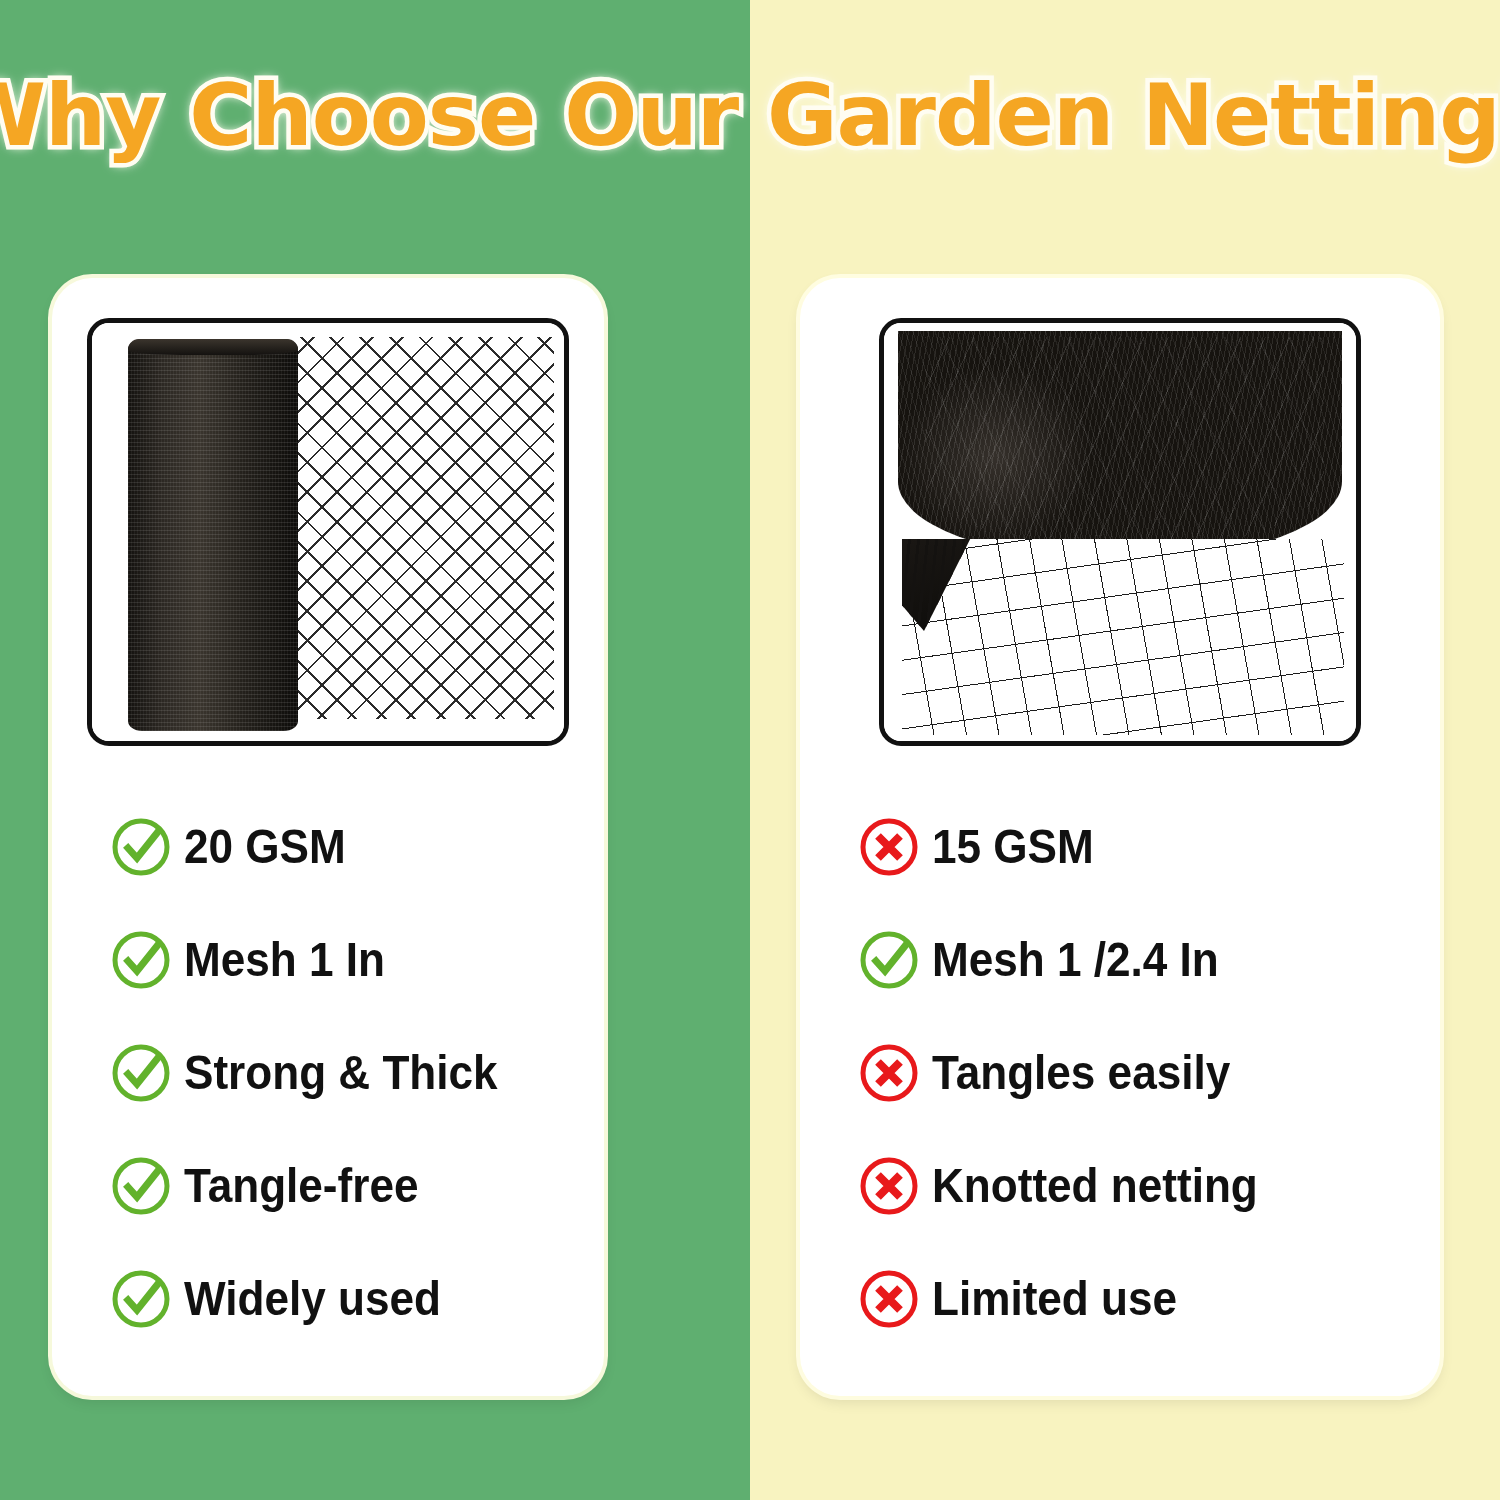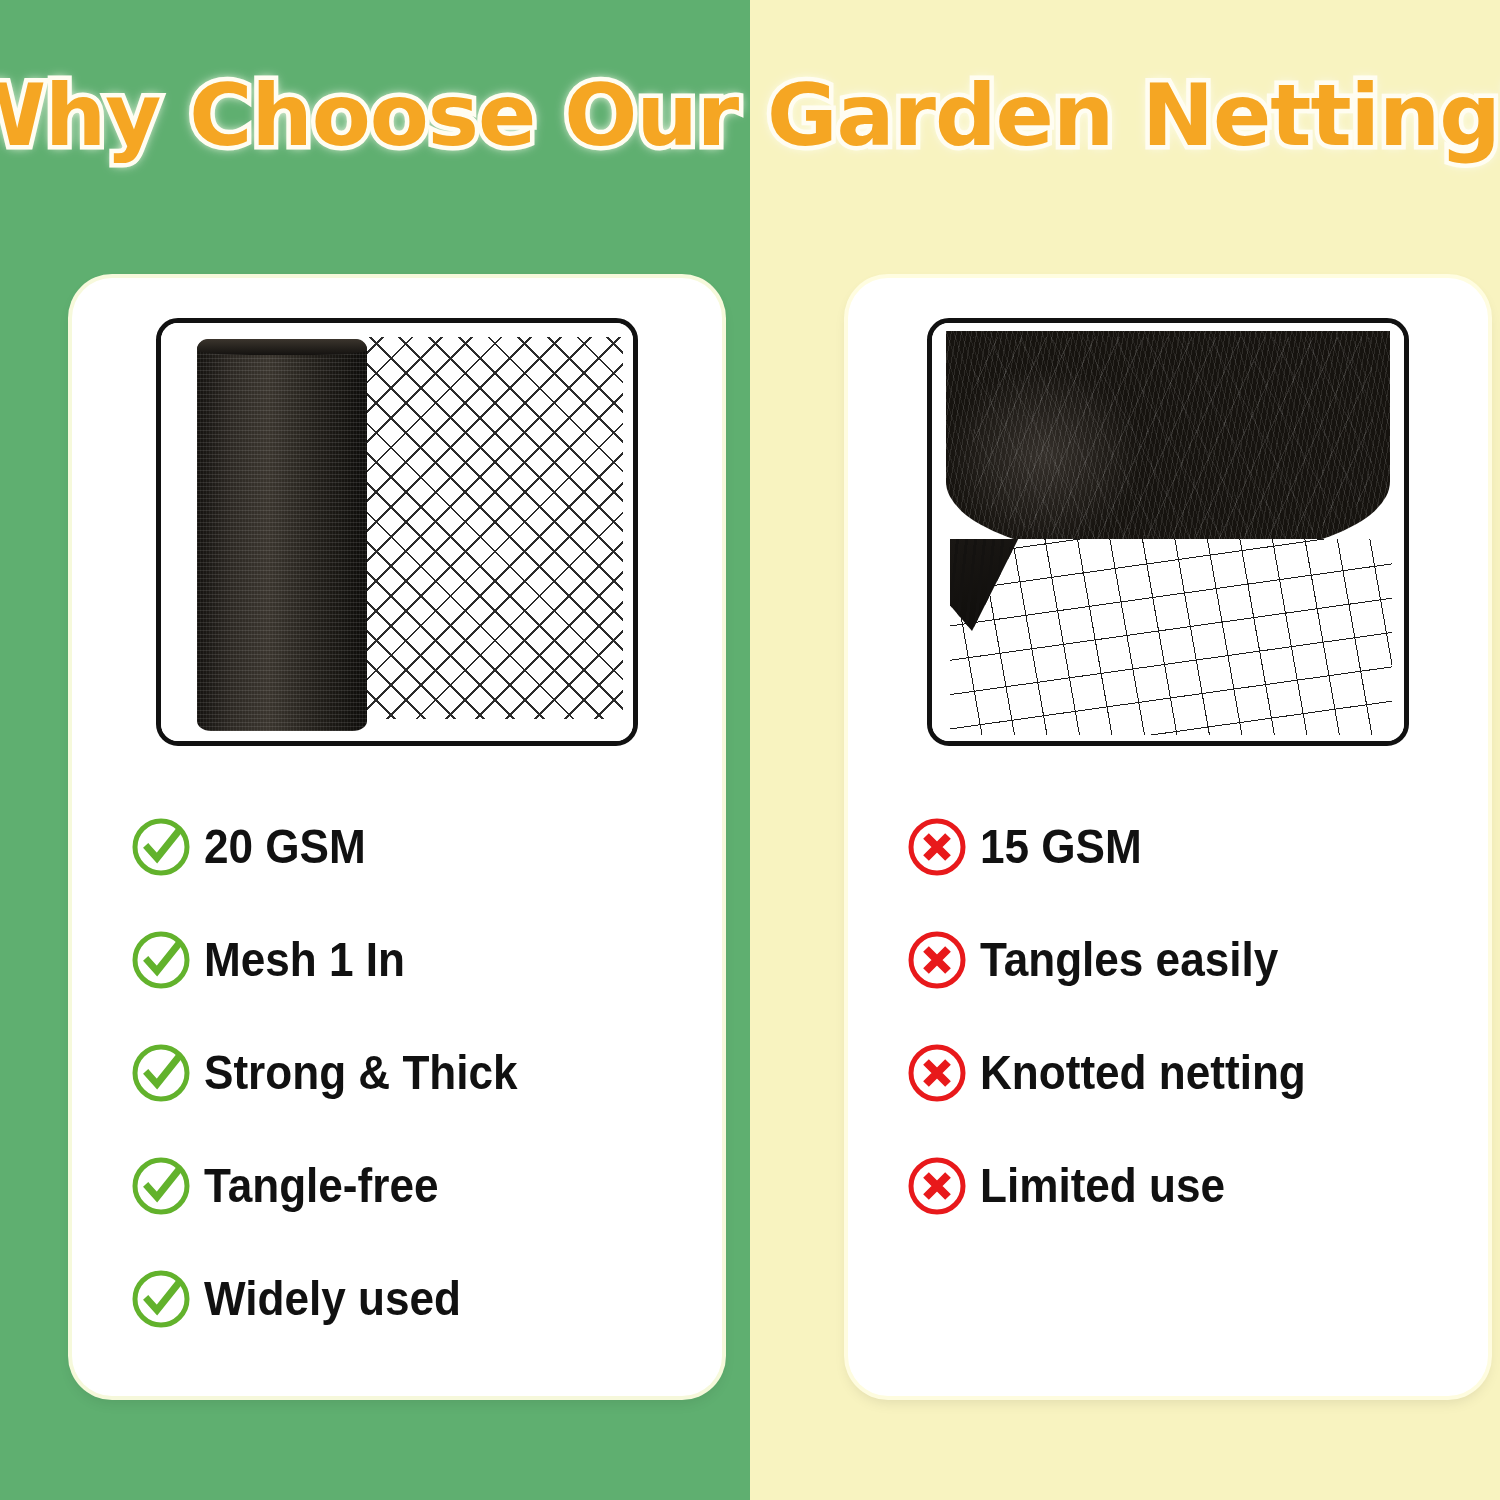--- a/index.html
+++ b/index.html
@@ -32,22 +32,22 @@
        3px -3px 0 #FFFDF2, -3px -3px 0 #FFFDF2;
   }
 
   
   .card {
     position:absolute; top:278px; height:1118px;
     background:#FFFFFF; border-radius:40px;
     box-shadow:0 0 0 4px rgba(255,253,225,0.95), 0 6px 14px rgba(0,0,0,0.10);
     overflow:hidden;
   }
-  .card-left  { left:52px;  width:650px;margin-left:20px; }
-  .card-right { left:848px; width:640px; }
+  .card-left  { left:52px;  width:552px; }
+  .card-right { left:800px; width:640px; }
 
   
   .photo-frame {
     position:absolute; left:50%; transform:translateX(-50%);
     top:40px; height:428px;
     border:5px solid #111; border-radius:22px;
     background:#FFFFFF; overflow:hidden;
   }
   .card-left  .photo-frame { width:482px; }
   .card-right .photo-frame { width:482px; }
@@ -236,20 +236,29 @@
     <div class="feature-row">
       <span class="icon">
         <svg viewBox="0 0 62 62">
           <circle cx="31" cy="31" r="26" fill="none" stroke="#E8191B" stroke-width="5"></circle>
           <path d="M20 20 L42 42 M42 20 L20 42" fill="none" stroke="#E8191B" stroke-width="8" stroke-linecap="butt"></path>
         </svg>
       </span>
       <span class="feature-label">15 GSM</span>
     </div>
 
+    <div class="feature-row">
+      <span class="icon">
+        <svg viewBox="0 0 62 62">
+          <circle cx="31" cy="31" r="26" fill="none" stroke="#62B22C" stroke-width="5"></circle>
+          <path d="M18 32 L27 42 L47 17" fill="none" stroke="#62B22C" stroke-width="7" stroke-linecap="square" stroke-linejoin="miter"></path>
+        </svg>
+      </span>
+      <span class="feature-label">Mesh 1 /2.4 In</span>
+    </div>
 
 
     <div class="feature-row">
       <span class="icon">
         <svg viewBox="0 0 62 62">
           <circle cx="31" cy="31" r="26" fill="none" stroke="#E8191B" stroke-width="5"></circle>
           <path d="M20 20 L42 42 M42 20 L20 42" fill="none" stroke="#E8191B" stroke-width="8" stroke-linecap="butt"></path>
         </svg>
       </span>
       <span class="feature-label">Tangles easily</span>

